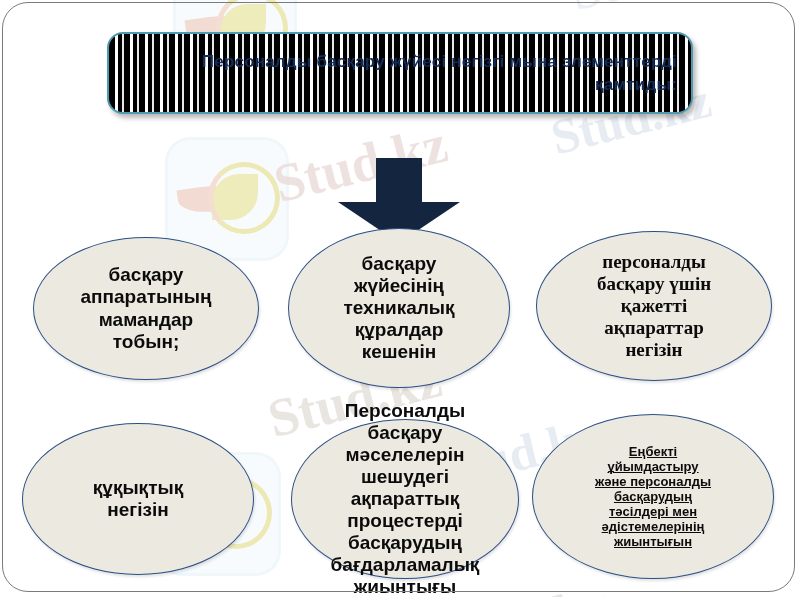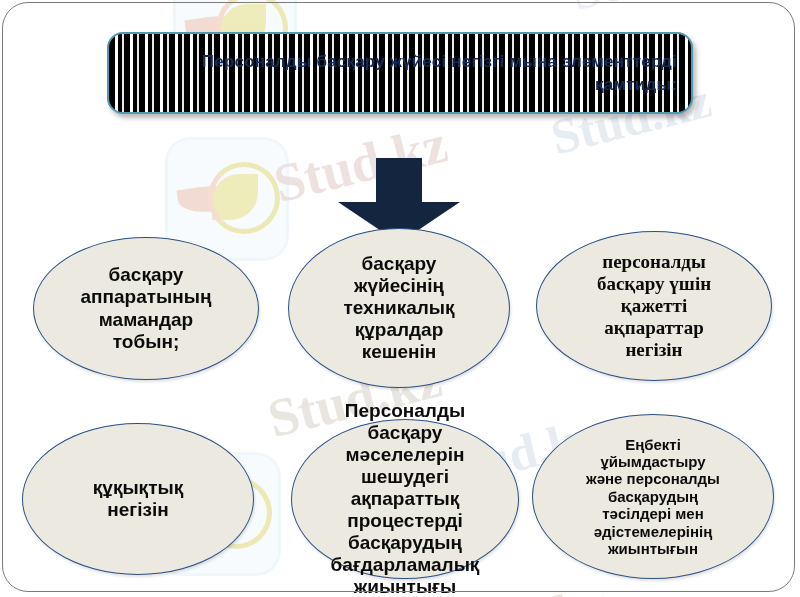--- a/index.html
+++ b/index.html
@@ -149,21 +149,21 @@
   .ellipse .etext {
     color: #0b0b0b;
     font-weight: 700;
     line-height: 1.16;
     padding: 0 16px;
     white-space: pre-line;
   }
 
   .big  { font-size: 19px; }
   .small{ font-size: 19px; line-height: 1.2; }
-  .mid  { font-size: 15px;  line-height: 1.18; }
+  .mid  { font-size: 13px;  line-height: 1.18; text-decoration: underline; }
 
   
   #e1 { left: 33px;  top: 237px; width: 226px; height: 143px; }
   #e2 { left: 288px; top: 228px; width: 222px; height: 160px; }
   #e3 { left: 536px; top: 231px; width: 236px; height: 150px; font-family: Liberation Serif, serif; }
   #e4 { left: 22px;  top: 423px; width: 232px; height: 152px; }
   #e5 { left: 291px; top: 419px; width: 228px; height: 160px; }
   #e6 { left: 532px; top: 414px; width: 242px; height: 165px; }
 </style>
 </head>

